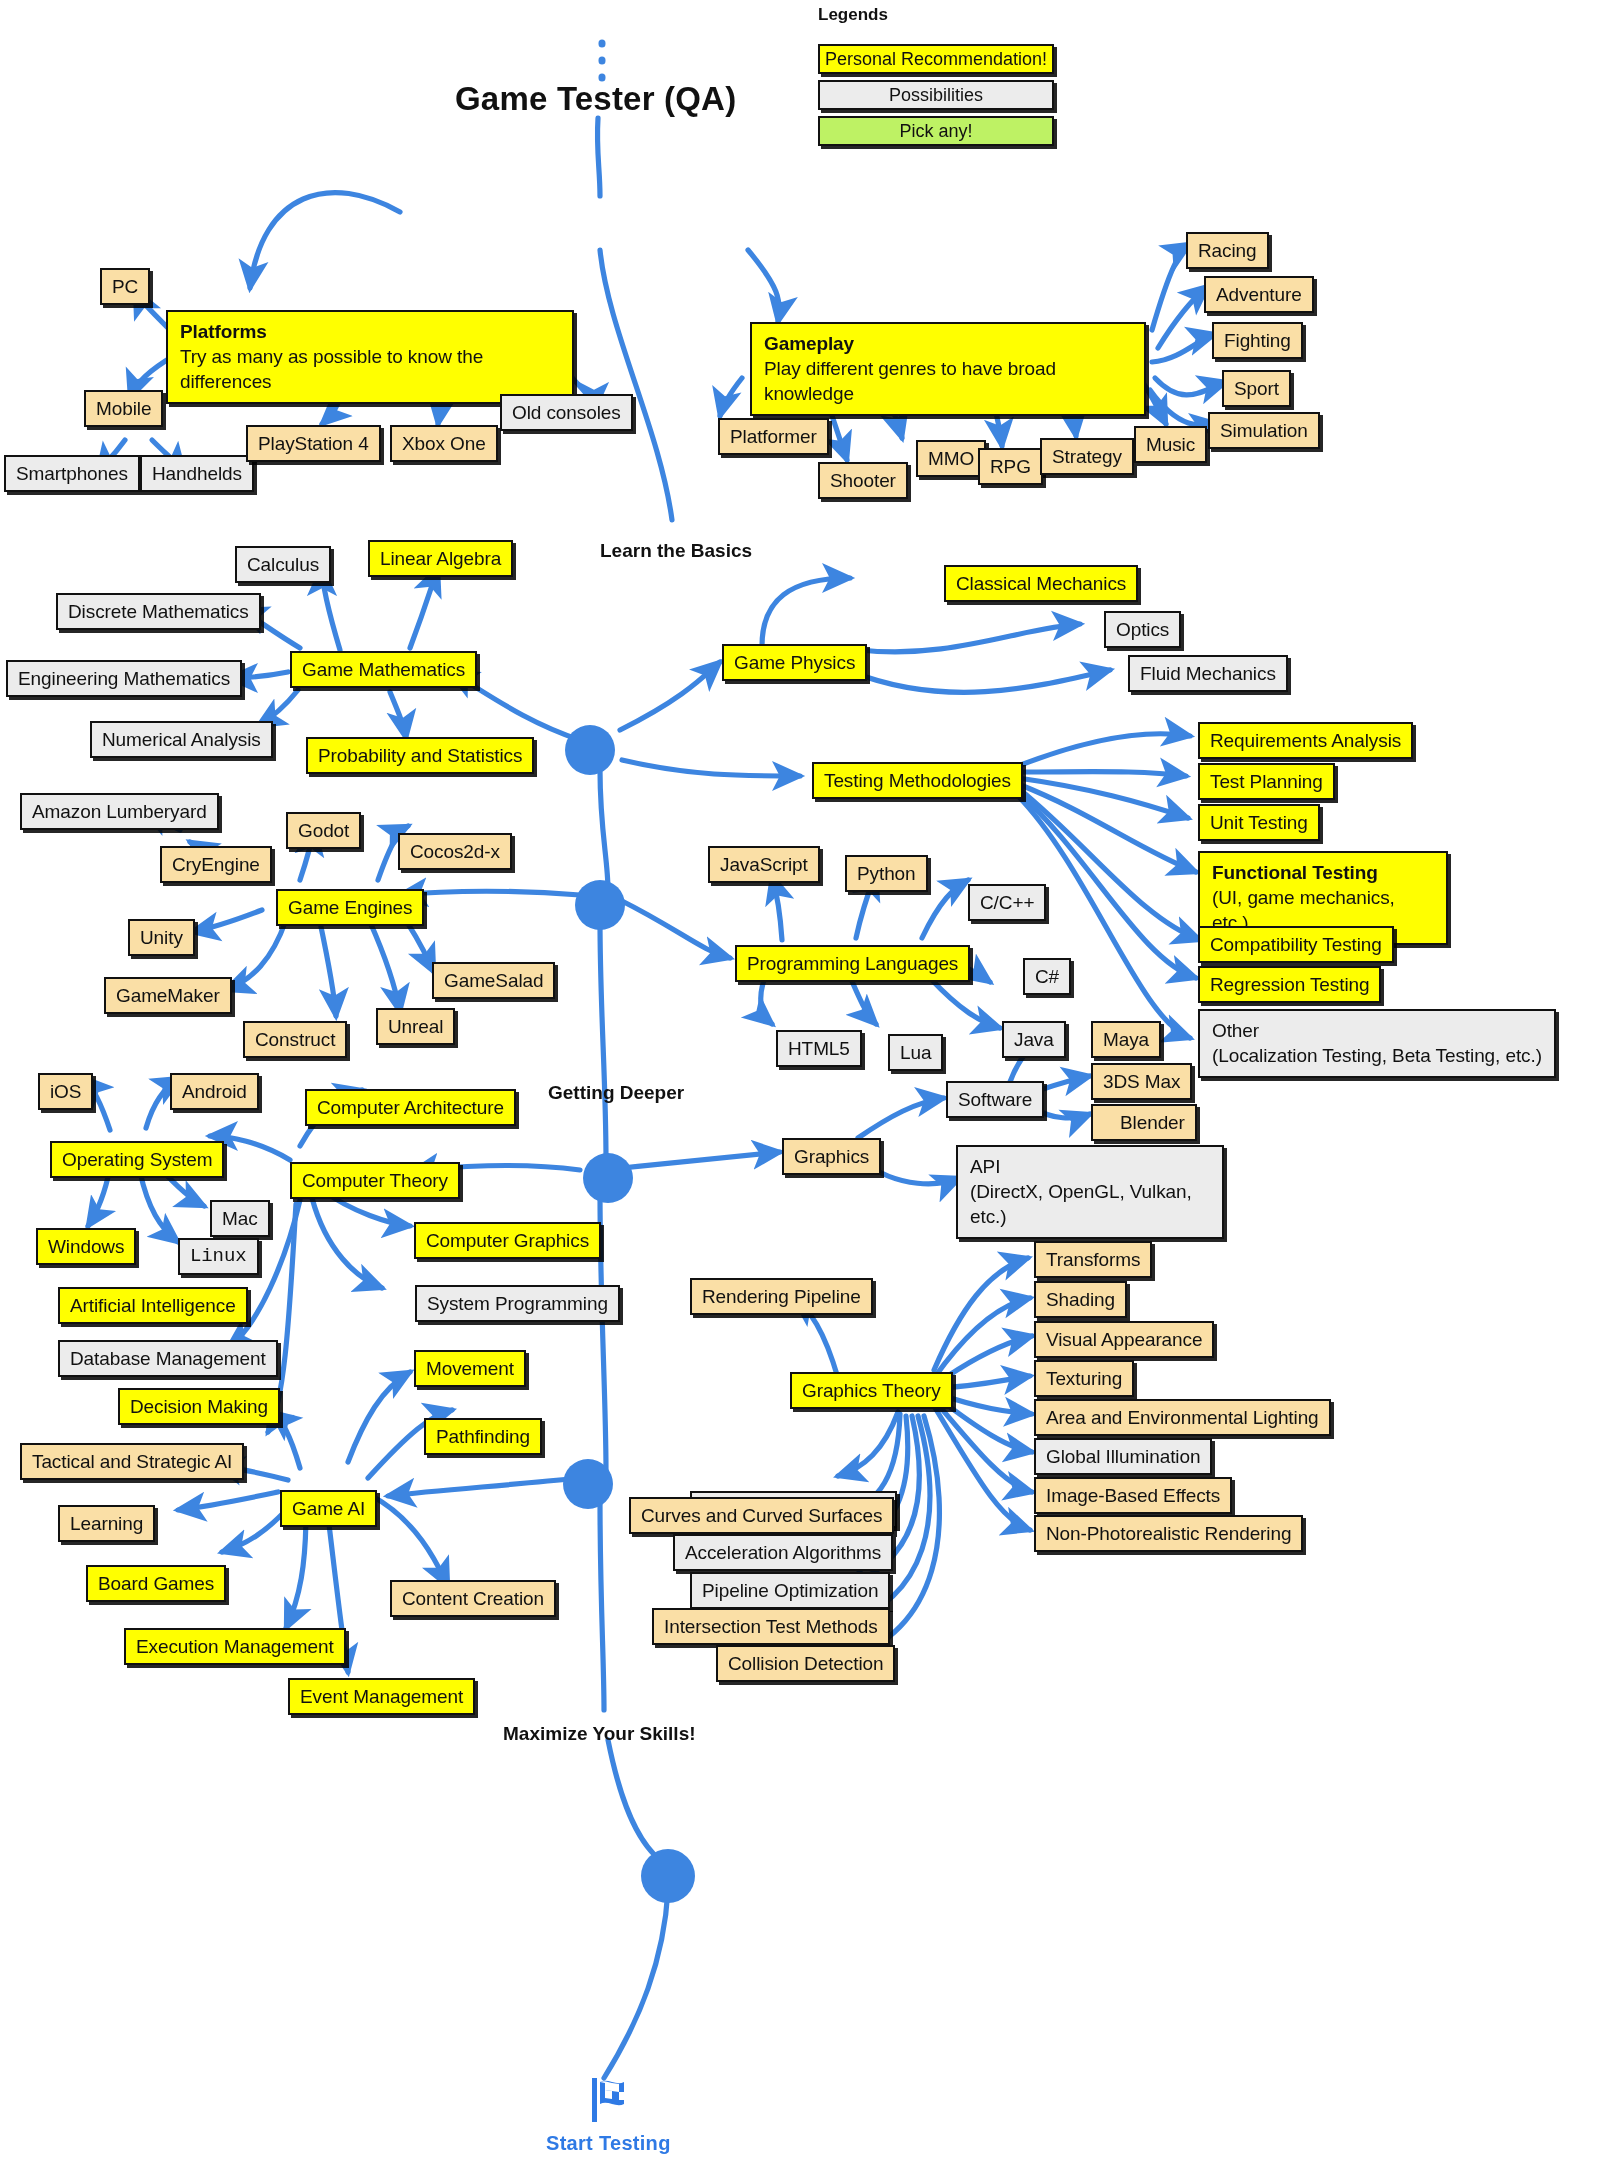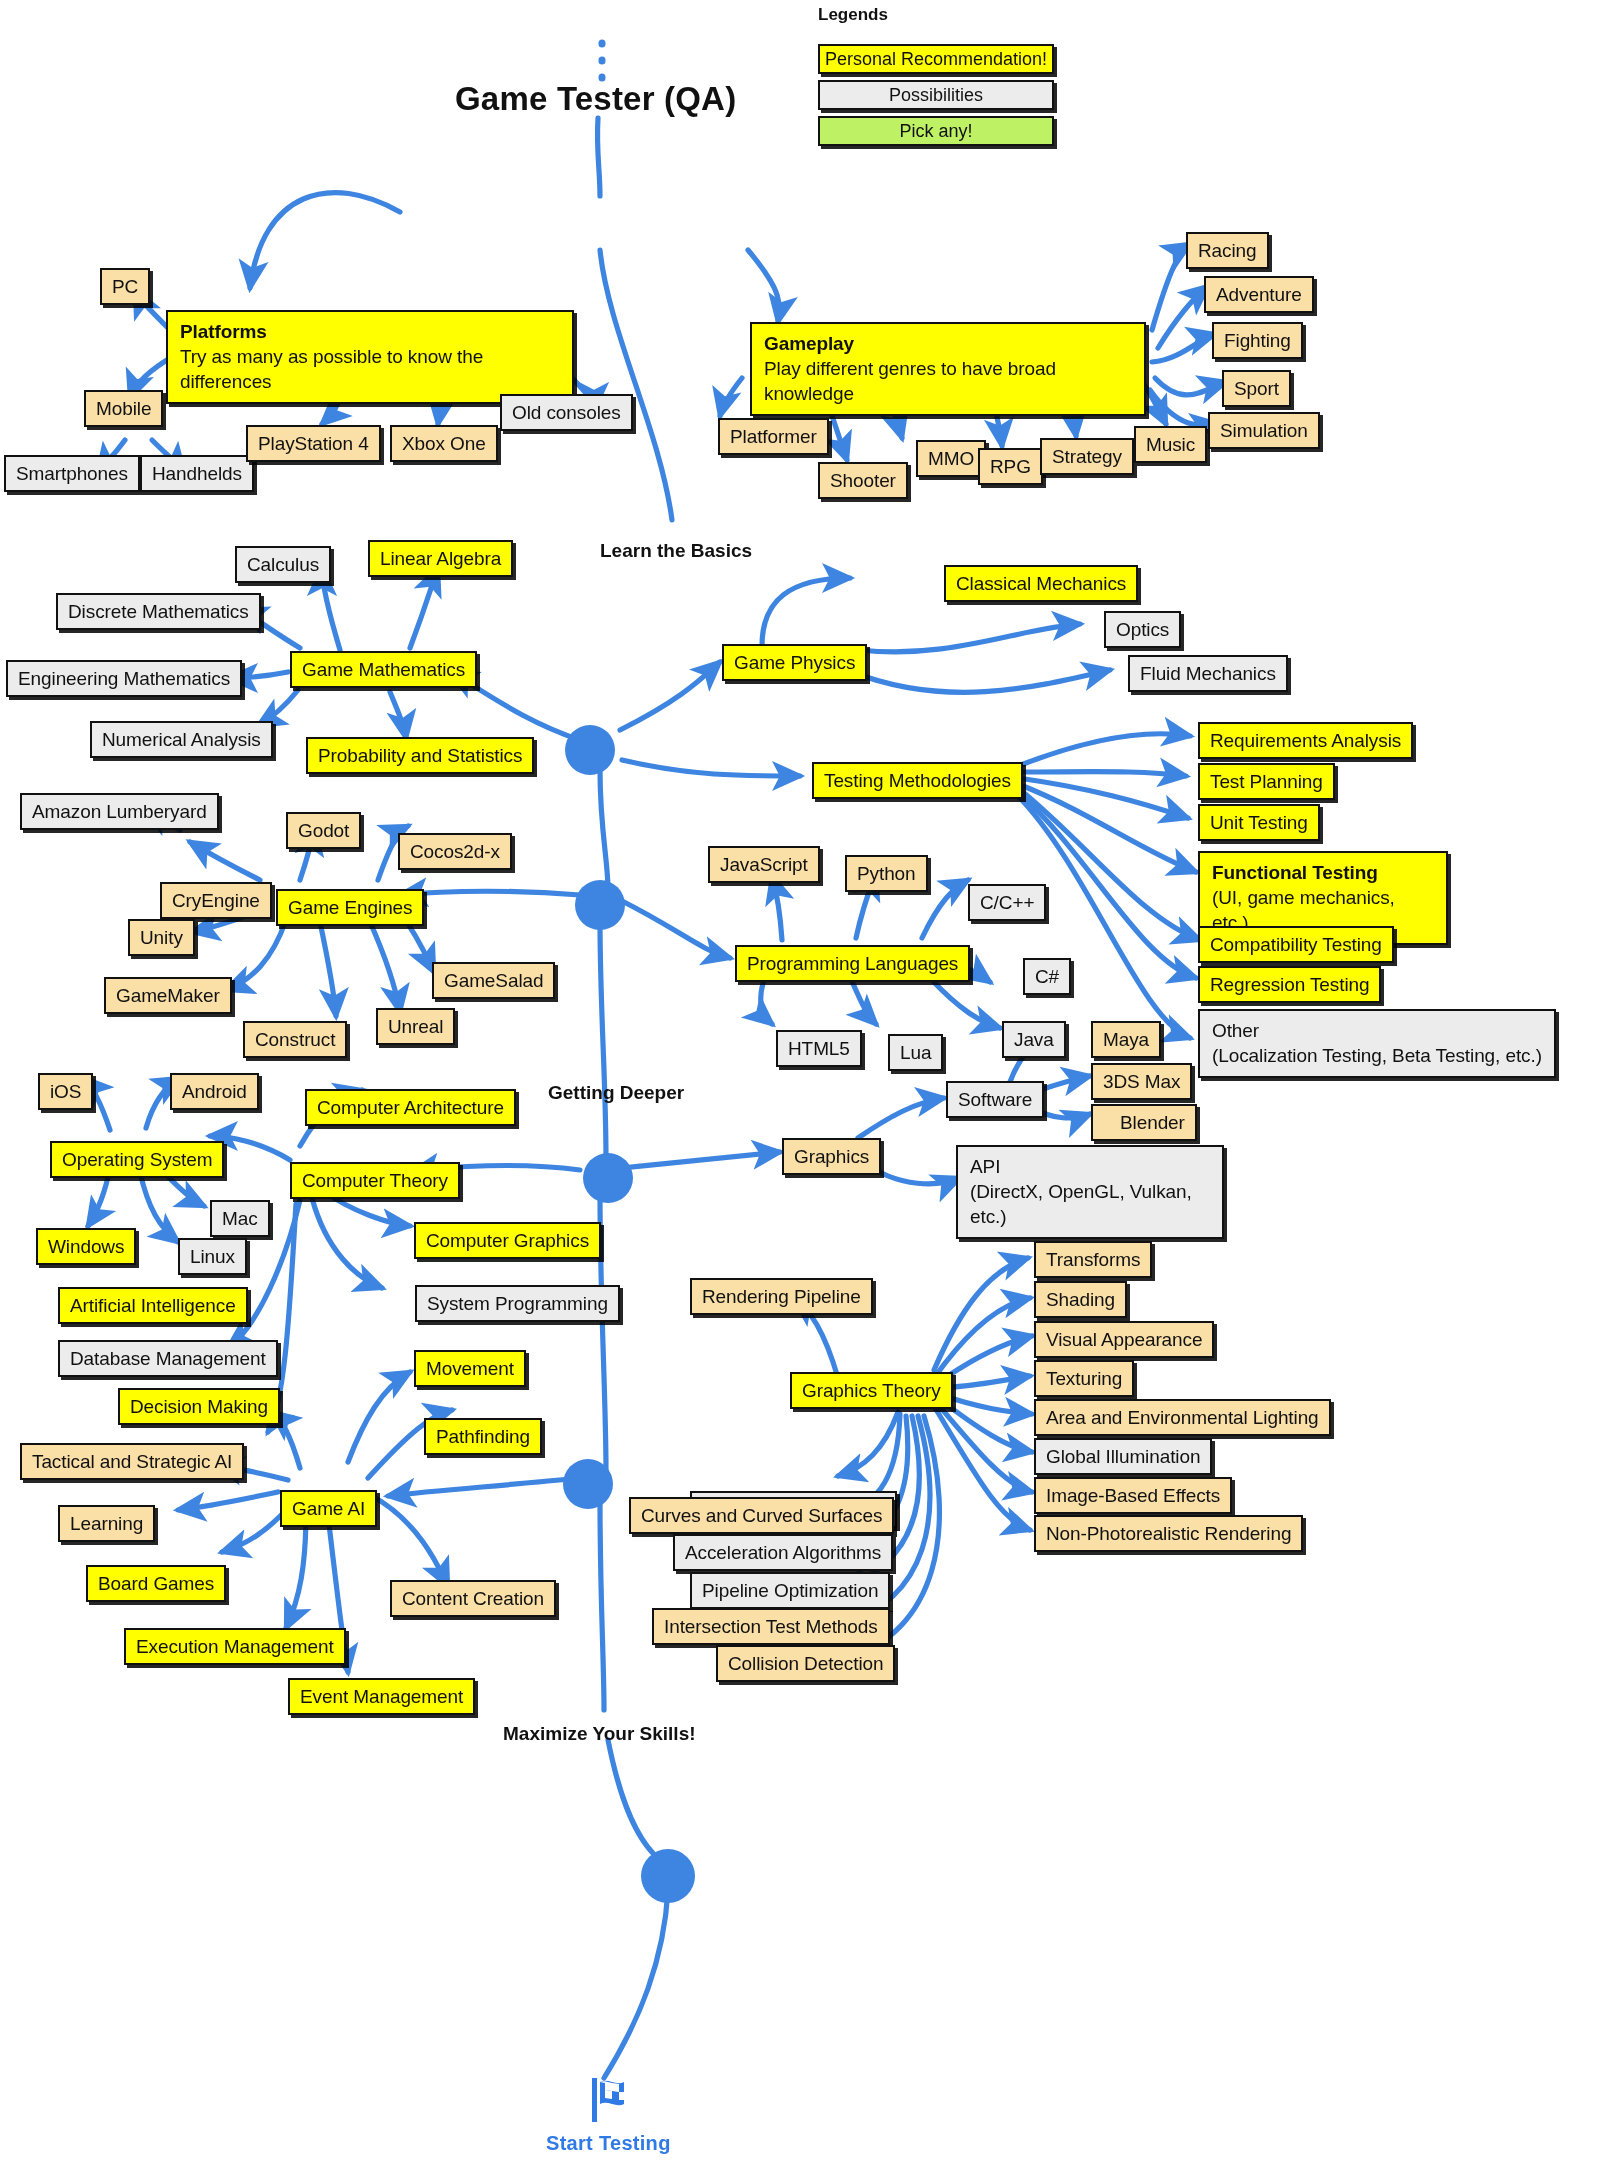--- a/index.html
+++ b/index.html
@@ -259,21 +259,21 @@
 </div>
 <div class="node yellow" style="left:1198px;top:926px;">Compatibility Testing</div>
 <div class="node yellow" style="left:1198px;top:966px;">Regression Testing</div>
 <div class="node grey multi plain" style="left:1198px;top:1009px;width:358px;">
   <span class="ttl">Other</span>
   <span class="sub">(Localization Testing, Beta Testing, etc.)</span>
 </div>
 
 <div class="node yellow" style="left:276px;top:889px;">Game Engines</div>
 <div class="node grey" style="left:20px;top:793px;">Amazon Lumberyard</div>
-<div class="node tan" style="left:160px;top:882px;">CryEngine</div>
+<div class="node tan" style="left:160px;top:846px;">CryEngine</div>
 <div class="node tan" style="left:286px;top:812px;">Godot</div>
 <div class="node tan" style="left:398px;top:833px;">Cocos2d-x</div>
 <div class="node tan" style="left:128px;top:919px;">Unity</div>
 <div class="node tan" style="left:432px;top:962px;">GameSalad</div>
 <div class="node tan" style="left:104px;top:977px;">GameMaker</div>
 <div class="node tan" style="left:243px;top:1021px;">Construct</div>
 <div class="node tan" style="left:376px;top:1008px;">Unreal</div>
 
 <div class="node yellow" style="left:735px;top:945px;">Programming Languages</div>
 <div class="node tan" style="left:708px;top:846px;">JavaScript</div>
@@ -284,21 +284,21 @@
 <div class="node grey" style="left:776px;top:1030px;">HTML5</div>
 <div class="node grey" style="left:888px;top:1034px;">Lua</div>
 
 <div class="node yellow" style="left:290px;top:1162px;">Computer Theory</div>
 <div class="node yellow" style="left:305px;top:1089px;">Computer Architecture</div>
 <div class="node yellow" style="left:50px;top:1141px;">Operating System</div>
 <div class="node tan" style="left:38px;top:1073px;">iOS</div>
 <div class="node tan" style="left:170px;top:1073px;">Android</div>
 <div class="node yellow" style="left:36px;top:1228px;">Windows</div>
 <div class="node grey" style="left:210px;top:1200px;">Mac</div>
-<div class="node grey" style="left:178px;top:1238px;">Linux</div>
+<div class="node grey" style="left:178px;top:1238px;font-family:Liberation Mono, monospace;">Linux</div>
 <div class="node yellow" style="left:414px;top:1222px;">Computer Graphics</div>
 <div class="node grey" style="left:415px;top:1285px;">System Programming</div>
 <div class="node yellow" style="left:58px;top:1287px;">Artificial Intelligence</div>
 <div class="node grey" style="left:58px;top:1340px;">Database Management</div>
 
 <div class="node tan" style="left:782px;top:1138px;">Graphics</div>
 <div class="node grey" style="left:946px;top:1081px;">Software</div>
 <div class="node tan" style="left:1091px;top:1021px;">Maya</div>
 <div class="node tan" style="left:1091px;top:1063px;">3DS Max</div>
 <div class="node tan" style="left:1091px;top:1104px;padding-left:27px;">Blender</div>

